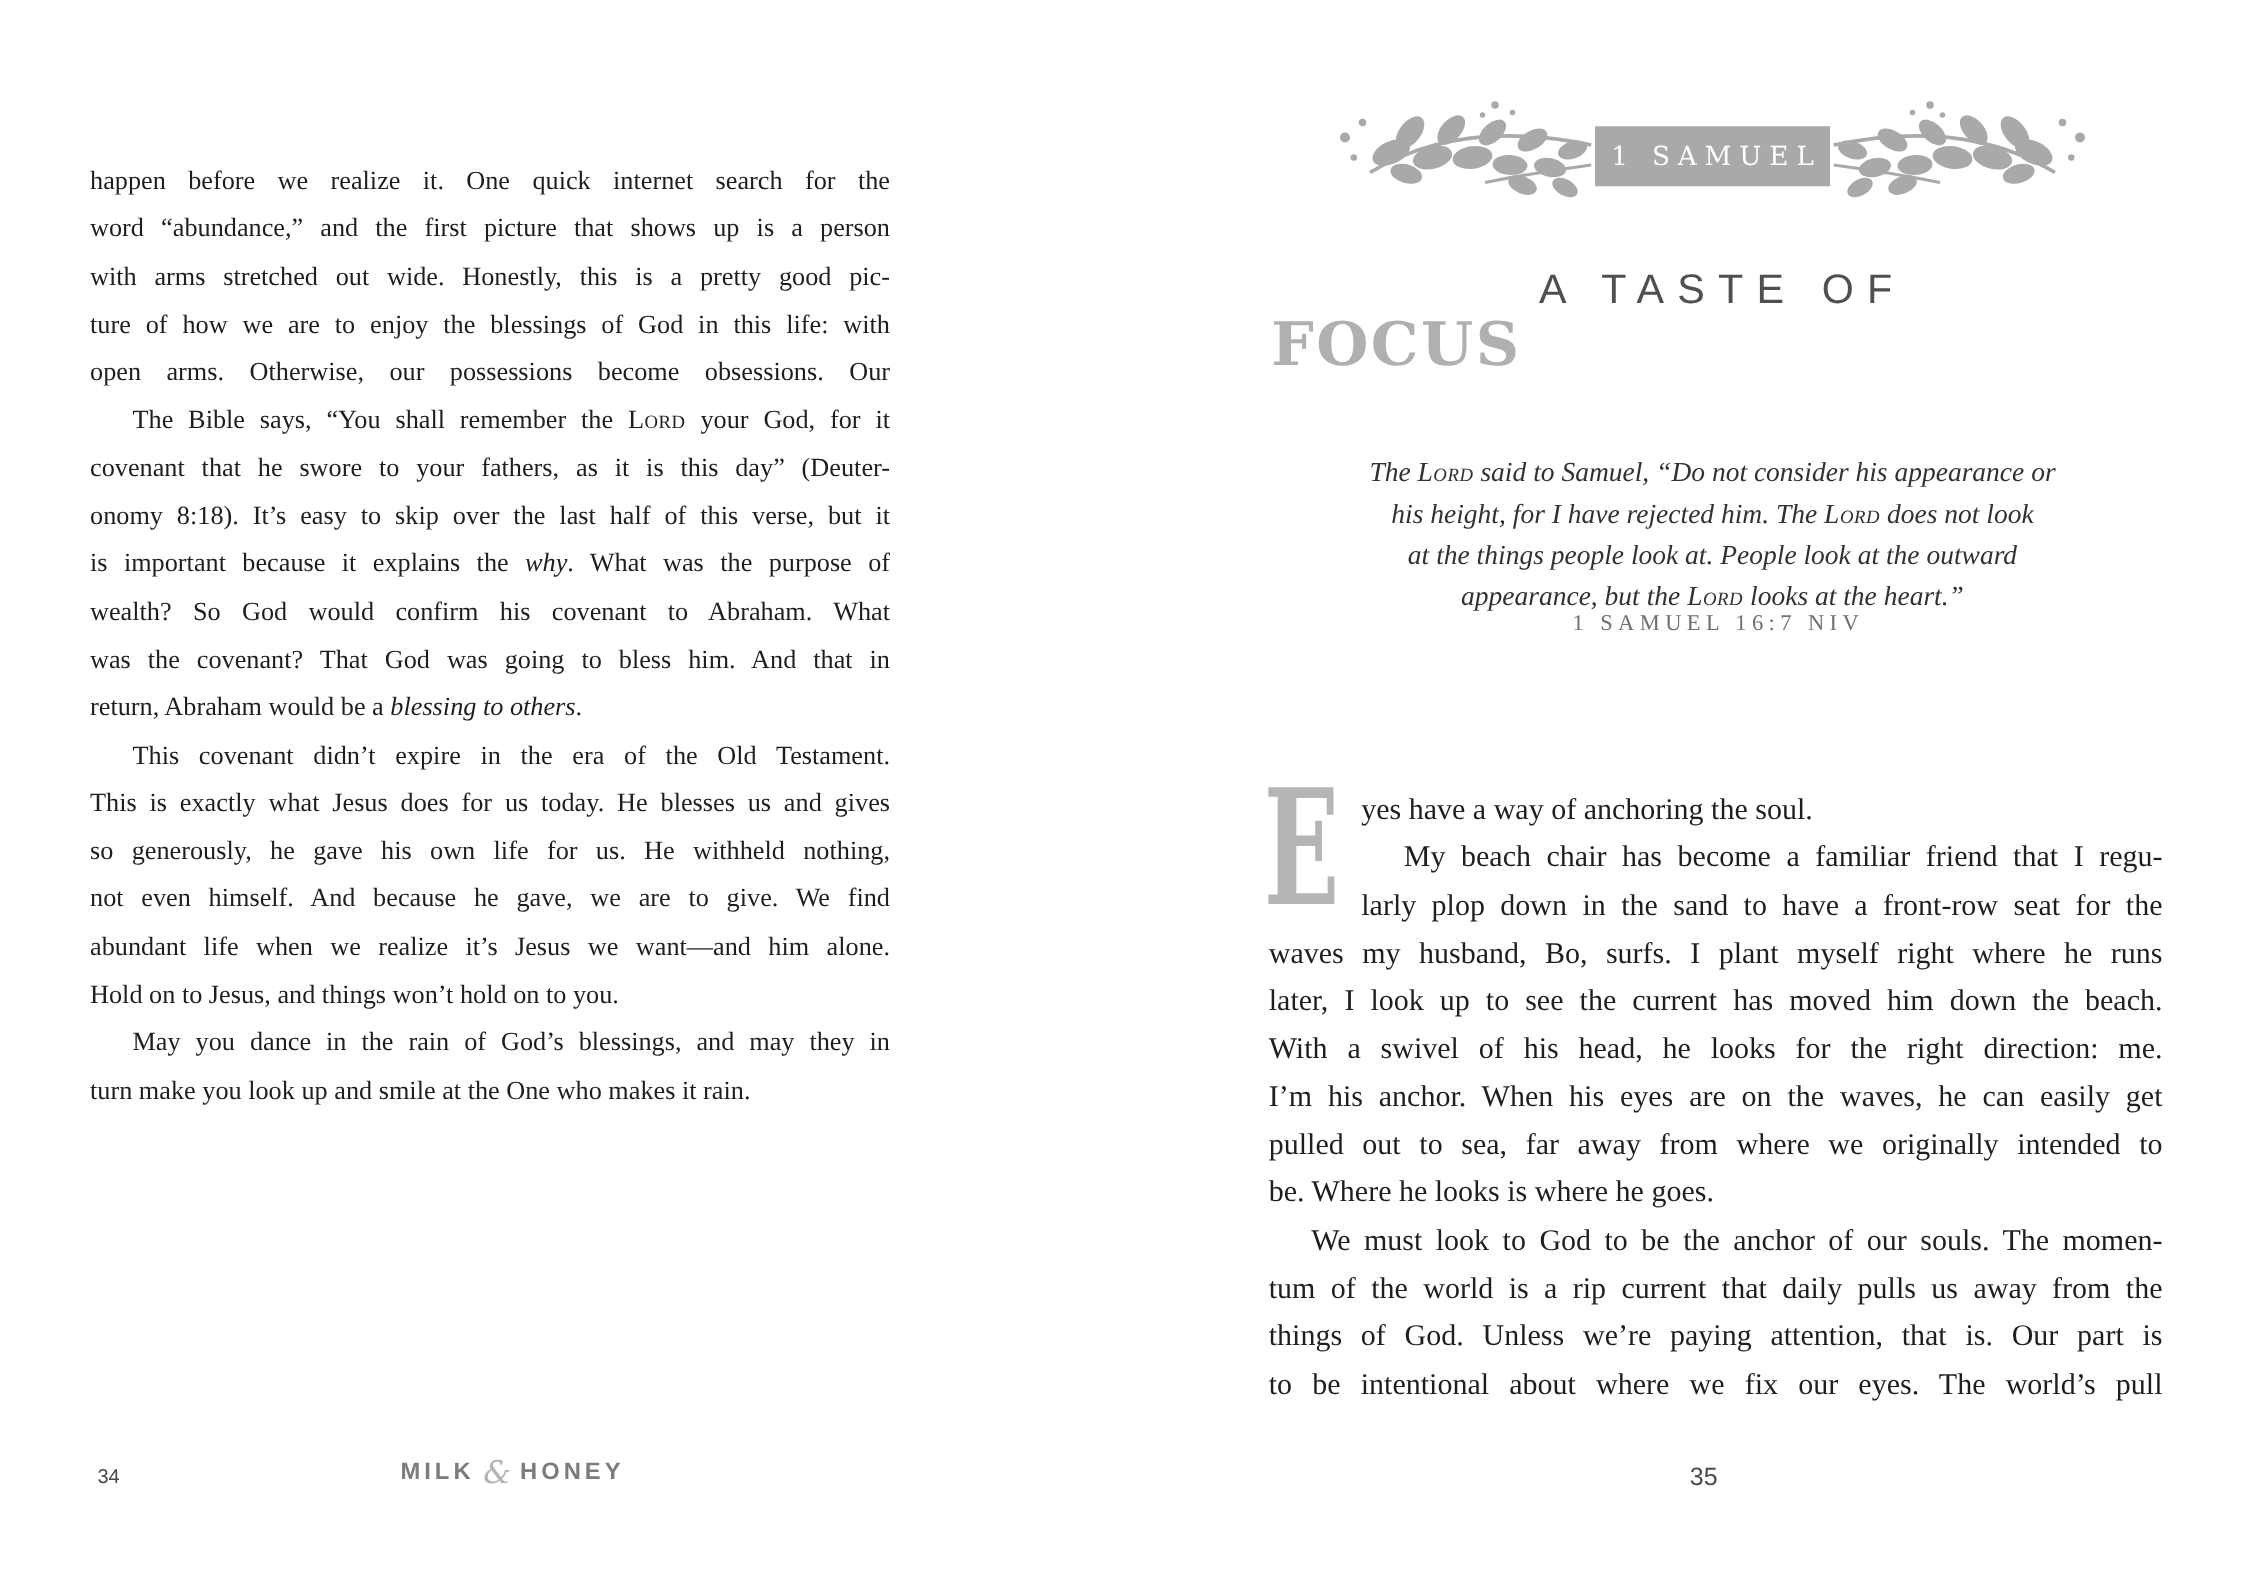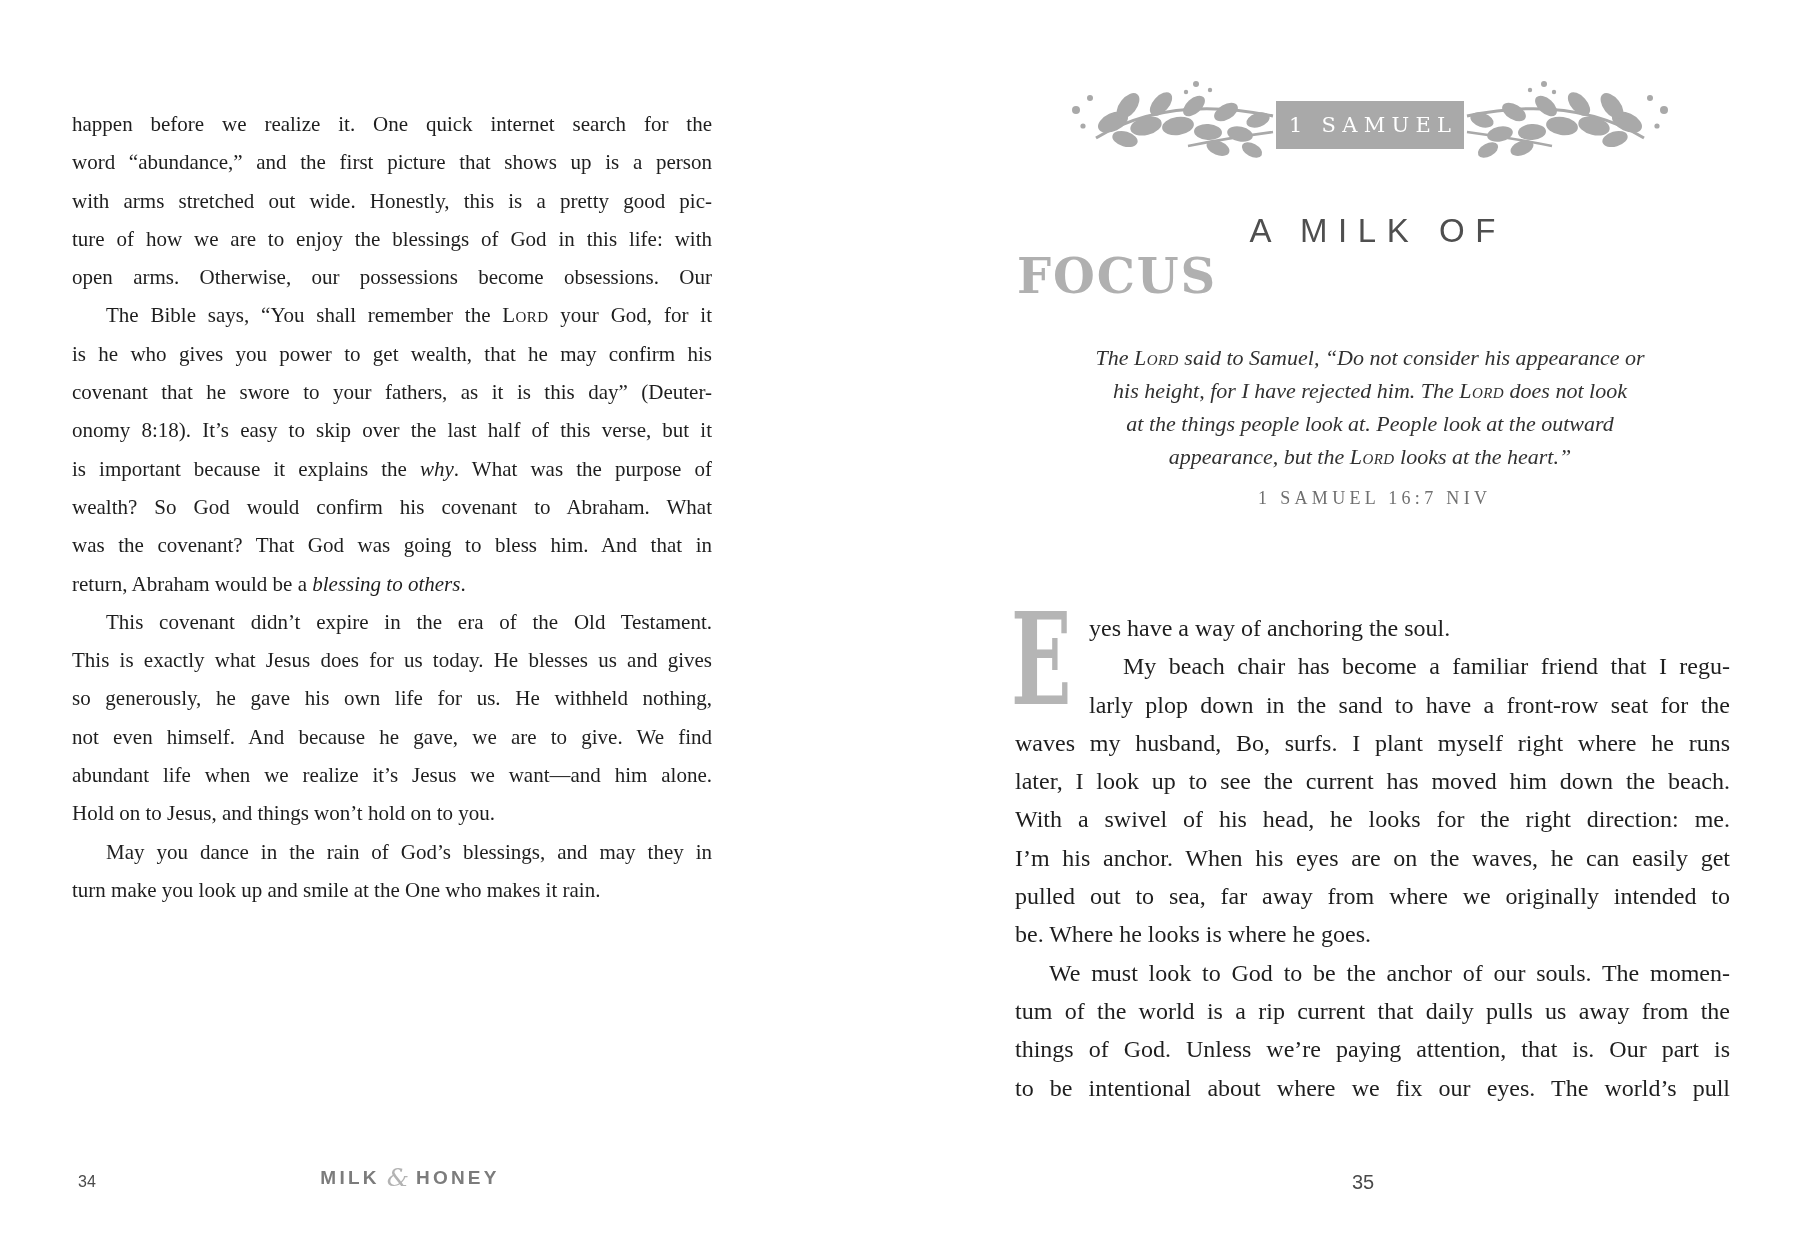--- a/index.html
+++ b/index.html
@@ -1,20 +1,20 @@
 <!DOCTYPE html>
 <html style="--ornament: #a9a9a9; --badge_bg: #a9a9a9; --badge_text: #ffffff; --title_top: #4f4f4f; --title_focus: #b0b0b0; --body_text: #1e1e1e; --muted: #6f6f6f; --brand: #7c7c7c; --brand_amp: #b3b3b3; --dropcap: #b5b5b5;"><head>
 <meta charset="utf-8">
 <style>
   html,body{margin:0;padding:0;background:#ffffff;}
   #canvas{position:relative;width:1800px;height:1260px;background:#ffffff;overflow:hidden;
           font-family:"Liberation Serif",serif;color:var(--body_text,#1e1e1e);}
 
   
-  .textcol{position:absolute;}
+  .textcol{position:absolute;margin-top:20px;}
   .para{margin:0;}
   .line{text-align:justify;text-align-last:justify;white-space:nowrap;}
   .line.lastline{text-align-last:left;}
   .para.indent .line:first-child{text-indent:34px;}
   .sc{font-variant:small-caps;letter-spacing:.02em;}
   i{font-style:italic;}
 
   
   .lp-body{left:72px;top:105px;width:640px;font-size:21px;line-height:38.3px;}
   .lp-pagenum{position:absolute;left:78px;top:1170px;font-family:"Liberation Sans",sans-serif;
@@ -67,21 +67,20 @@
     <div class="textcol lp-body">
         <div class="para">
           <div class="line">happen before we realize it. One quick internet search for the</div>
           <div class="line">word “abundance,” and the first picture that shows up is a person</div>
           <div class="line">with arms stretched out wide. Honestly, this is a pretty good pic-</div>
           <div class="line">ture of how we are to enjoy the blessings of God in this life: with</div>
           <div class="line">open arms. Otherwise, our possessions become obsessions. Our</div>
         </div>
         <div class="para indent">
           <div class="line">The Bible says, “You shall remember the <span class="sc">Lord</span> your God, for it</div>
-          <div class="line">is he who gives you power to get wealth, that he may confirm his</div>
           <div class="line">covenant that he swore to your fathers, as it is this day” (Deuter-</div>
           <div class="line">onomy 8:18). It’s easy to skip over the last half of this verse, but it</div>
           <div class="line">is important because it explains the <i>why</i>. What was the purpose of</div>
           <div class="line">wealth? So God would confirm his covenant to Abraham. What</div>
           <div class="line">was the covenant? That God was going to bless him. And that in</div>
           <div class="line lastline">return, Abraham would be a <i>blessing to others</i>.</div>
         </div>
         <div class="para indent">
           <div class="line">This covenant didn’t expire in the era of the Old Testament.</div>
           <div class="line">This is exactly what Jesus does for us today. He blesses us and gives</div>
@@ -136,21 +135,21 @@
 
       <div class="badge">
         <span>1 SAMUEL</span>
       </div>
 
       <svg width="208" height="96" viewBox="0 0 208 96" aria-hidden="true">
         <use href="#sprig" xlink:href="#sprig" transform="translate(208,0) scale(-1,1)"></use>
       </svg>
     </div>
 
-    <div class="rp-title1">A MILK OF</div>
+    <div class="rp-title1">A TASTE OF</div>
     <div class="rp-title2">FOCUS</div>
 
     <div class="textcol rp-quote">
         <div class="para">
           <div class="line">The <span class="sc">Lord</span> said to Samuel, “Do not consider his appearance or</div>
           <div class="line">his height, for I have rejected him. The <span class="sc">Lord</span> does not look</div>
           <div class="line">at the things people look at. People look at the outward</div>
           <div class="line lastline">appearance, but the <span class="sc">Lord</span> looks at the heart.”</div>
         </div>
       </div>

